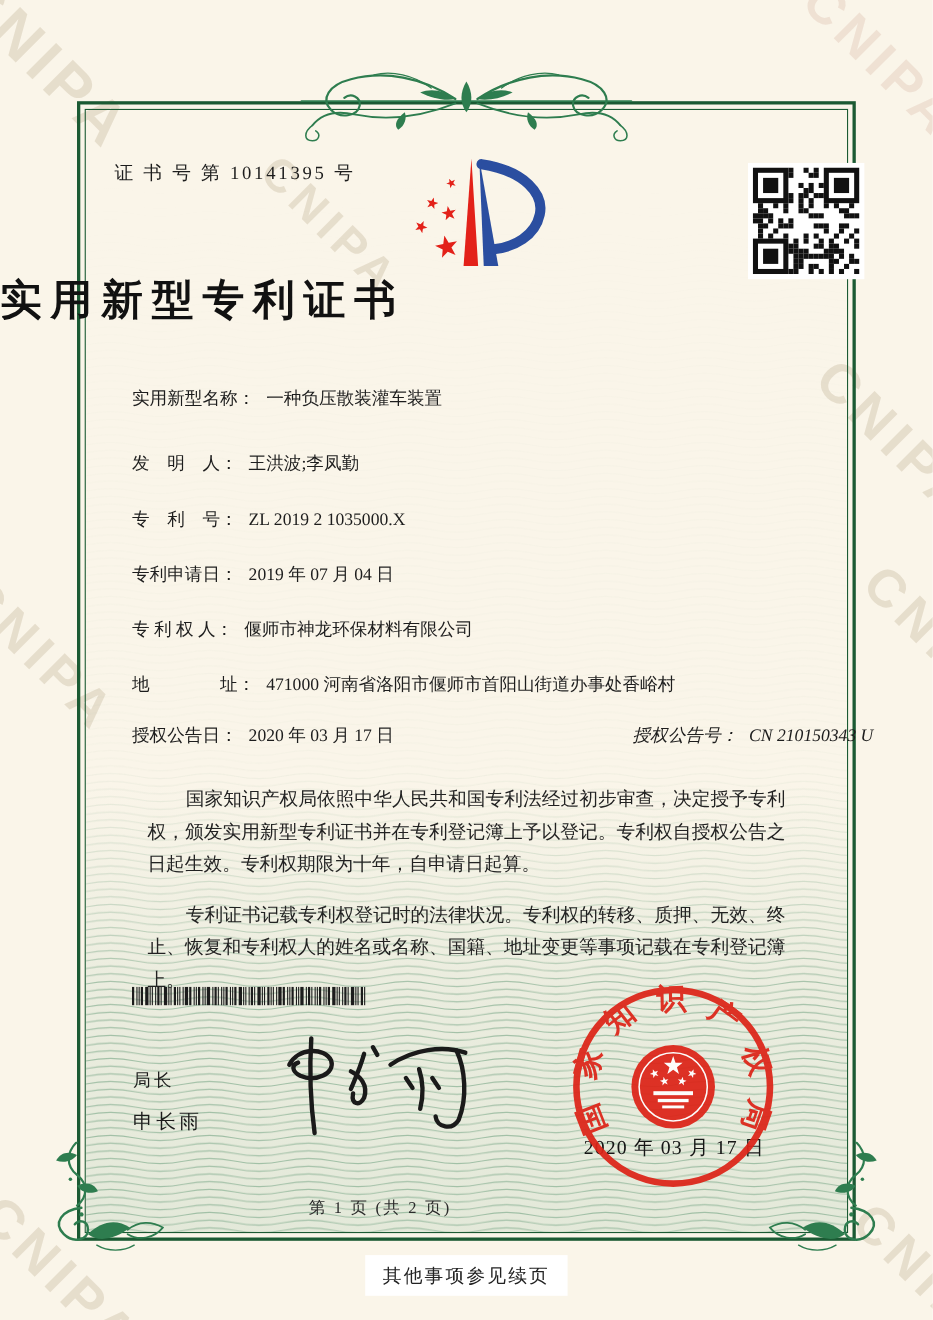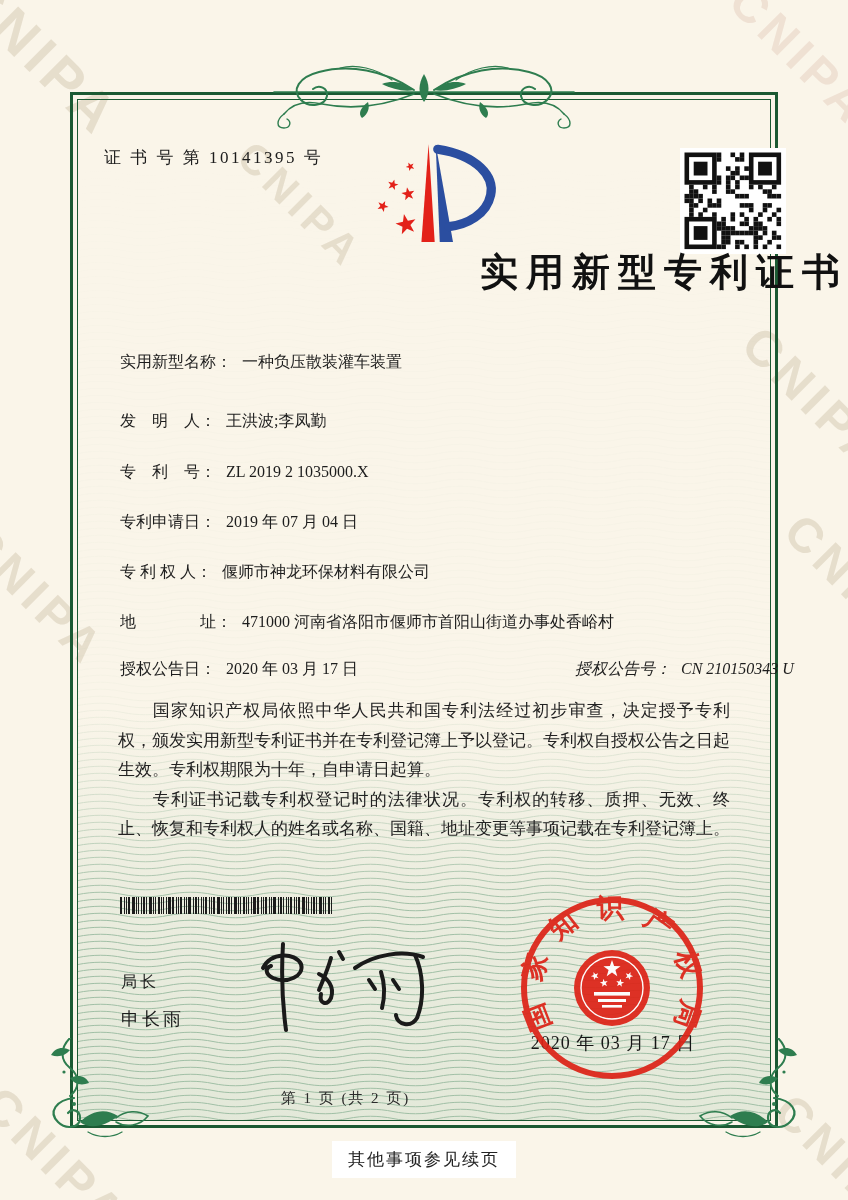--- a/index.html
+++ b/index.html
@@ -20,28 +20,28 @@
   .tint{position:absolute;left:0;top:0;width:100%;height:100%;
         background:linear-gradient(to bottom,rgba(205,220,205,0) 60%,rgba(190,212,192,0.25) 78%,rgba(185,210,188,0.35) 100%);}
 
   .orn{position:absolute;z-index:4;}
 
   
   .content{position:absolute;left:0;top:0;width:848px;height:1200px;z-index:5;}
   .cert-no{position:absolute;left:104px;top:146px;font-size:17px;letter-spacing:2.5px;color:#1c1c1c;}
   .logo{position:absolute;left:338px;top:136px;}
   .qr{position:absolute;left:680px;top:148px;}
-  .title{position:absolute;left:0;top:247px;width:848px;text-align:right;font-size:38px;
+  .title{position:absolute;left:0;top:247px;width:848px;text-align:left;font-size:38px;
          font-weight:700;letter-spacing:8px;color:#111;}
   .frow{position:absolute;left:120px;font-size:16px;color:#1d1d1d;white-space:nowrap;}
   .frow .lbl{margin-right:10px;}
   .grant2{position:absolute;left:455px;top:0;font-style:italic;}
   .paras{position:absolute;left:118px;top:696px;width:612px;font-size:17px;line-height:29.5px;
          color:#222;text-align:justify;}
-  .paras p{margin:0;text-indent:2.05em;}
+  .paras p{margin:16px;text-indent:2.05em;}
   .barcode{position:absolute;left:120px;top:897px;}
   .sig-title{position:absolute;left:121px;top:972px;font-size:16px;letter-spacing:3px;color:#1b1b1b;}
   .sig-name{position:absolute;left:121px;top:1007px;font-size:18px;letter-spacing:3px;color:#1b1b1b;}
   .signature{position:absolute;left:243px;top:928px;}
   .seal-date{position:absolute;left:528px;top:1031px;width:170px;text-align:center;
              font-size:18px;letter-spacing:1px;color:#161616;}
   .seal{position:absolute;left:512px;top:888px;opacity:0.93;}
   .pageno{position:absolute;left:0;top:1089px;width:691px;text-align:center;font-size:15px;
           letter-spacing:2px;color:#2b2b2b;}
   .footnote{position:absolute;left:0;top:1141px;width:848px;text-align:center;}

